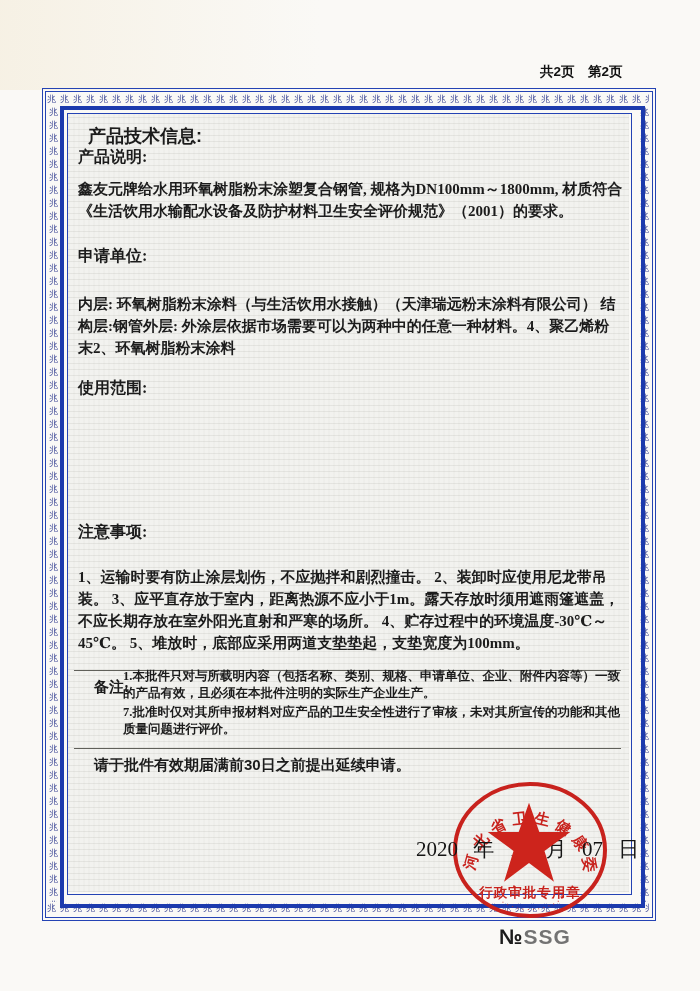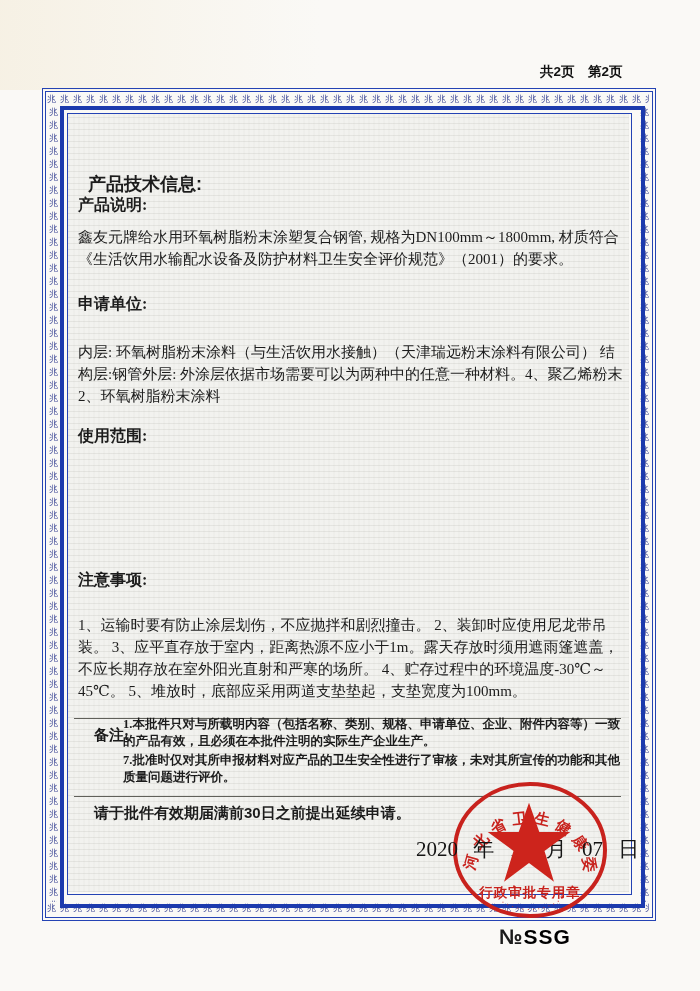--- a/index.html
+++ b/index.html
@@ -22,40 +22,40 @@
   .strip-top{left:47px;top:93px;width:602px;height:13px;}
   .strip-bottom{left:47px;top:902px;width:602px;height:13px;}
   .strip-left{left:47px;top:106px;width:13px;height:796px;}
   .strip-right{left:638px;top:106px;width:13px;height:796px;}
   
   .content{position:absolute;left:68px;top:114px;width:561px;height:778px;z-index:1;
         background-color:#f2f2ef;
         background-image:
           repeating-linear-gradient(0deg,rgba(170,170,162,.20) 0px,rgba(170,170,162,.20) 1px,transparent 1px,transparent 6px),
           repeating-linear-gradient(90deg,rgba(205,205,198,.10) 0 2px,transparent 2px 5px);}
-  .content > *{position:absolute;margin-top:48px;}
+  .content > *{position:absolute;}
   .doc-title{left:20px;top:10px;font-family:"Liberation Sans","DejaVu Sans",sans-serif;
         font-size:18px;font-weight:bold;}
   .sec-label{left:10px;font-size:16px;font-weight:bold;}
-  .para{left:10px;width:545px;font-size:15px;font-weight:normal;line-height:22px;}
+  .para{left:10px;width:545px;font-size:15px;font-weight:bold;line-height:22px;}
   .rule{left:6px;width:547px;height:0;border-top:1px solid #60605a;}
   .remarks-label{left:26px;top:564px;font-size:15px;font-weight:bold;}
   .remarks-body{left:55px;top:554px;width:497px;font-size:12.5px;font-weight:bold;line-height:17px;}
   .remarks-body p{margin:0 0 2px 0;}
   .renewal{left:26px;top:642px;font-family:"Liberation Sans","DejaVu Sans",sans-serif;
         font-size:15px;font-weight:bold;}
   
   .issue-date{position:absolute;left:416px;top:835px;z-index:3;font-size:21px;color:#141414;
         word-spacing:10px;white-space:nowrap;}
   .stamp{position:absolute;left:449px;top:780px;width:162px;height:142px;z-index:2;}
   .star{position:absolute;left:486px;top:801px;width:86px;height:86px;z-index:4;}
   .serial{position:absolute;left:499px;top:925px;z-index:1;
         font-family:"Liberation Sans","DejaVu Sans",sans-serif;font-size:21px;font-weight:bold;letter-spacing:1px;}
   .serial .no{color:#1c1c1c;}
-  .serial .code{color:#000000;}
+  .serial .code{color:#737373;}
 </style>
 </head>
 <body>
 
 <div class="page">
 
   <div class="page-info">共2页　第2页</div>
 
   <div class="frame1"></div>
   <div class="frame2"></div>

